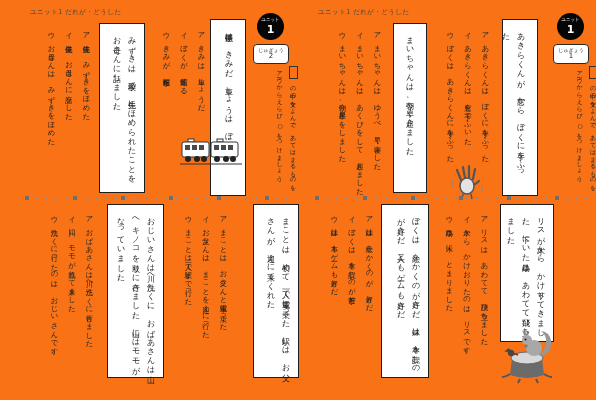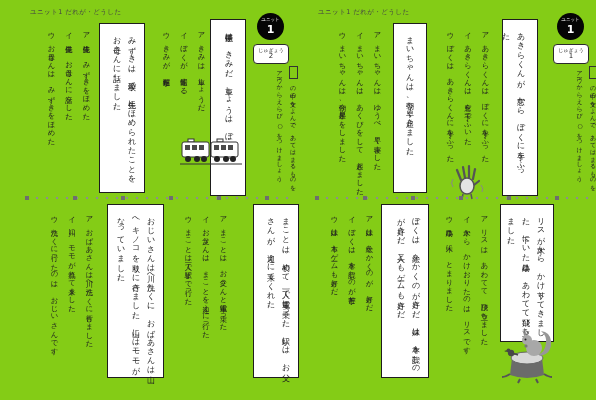--- a/index.html
+++ b/index.html
@@ -1,16 +1,16 @@
 <!DOCTYPE html>
 <html><head>
 <meta charset="utf-8">
 <style>
   html,body{margin:0;padding:0;background:#fff;}
-  .sheet{position:relative;width:596px;height:400px;background:#84cc16;overflow:hidden;
+  .sheet{position:relative;width:596px;height:400px;background:#f97316;overflow:hidden;
          font-family:"DejaVu Sans",sans-serif;color:#1f1f1f;}
   .vtext{writing-mode:vertical-rl;}
   .page-header{position:absolute;font-size:6.5px;color:#444;letter-spacing:.4px;white-space:nowrap;}
   .qbox{position:absolute;border:1.5px solid #1d1d1d;box-sizing:border-box;background:#fff;
         font-size:8px;line-height:15px;letter-spacing:.2px;}
   .qbox.c1{padding:7px 9px 5px 5px;}
   .qbox.cm{padding:7px 5px 5px 3px;}
   .answers{position:absolute;font-size:7.3px;line-height:10.5px;letter-spacing:.2px;}
   .ans{margin-left:7px;white-space:nowrap;}
   .ans-label{margin-bottom:4px;}

